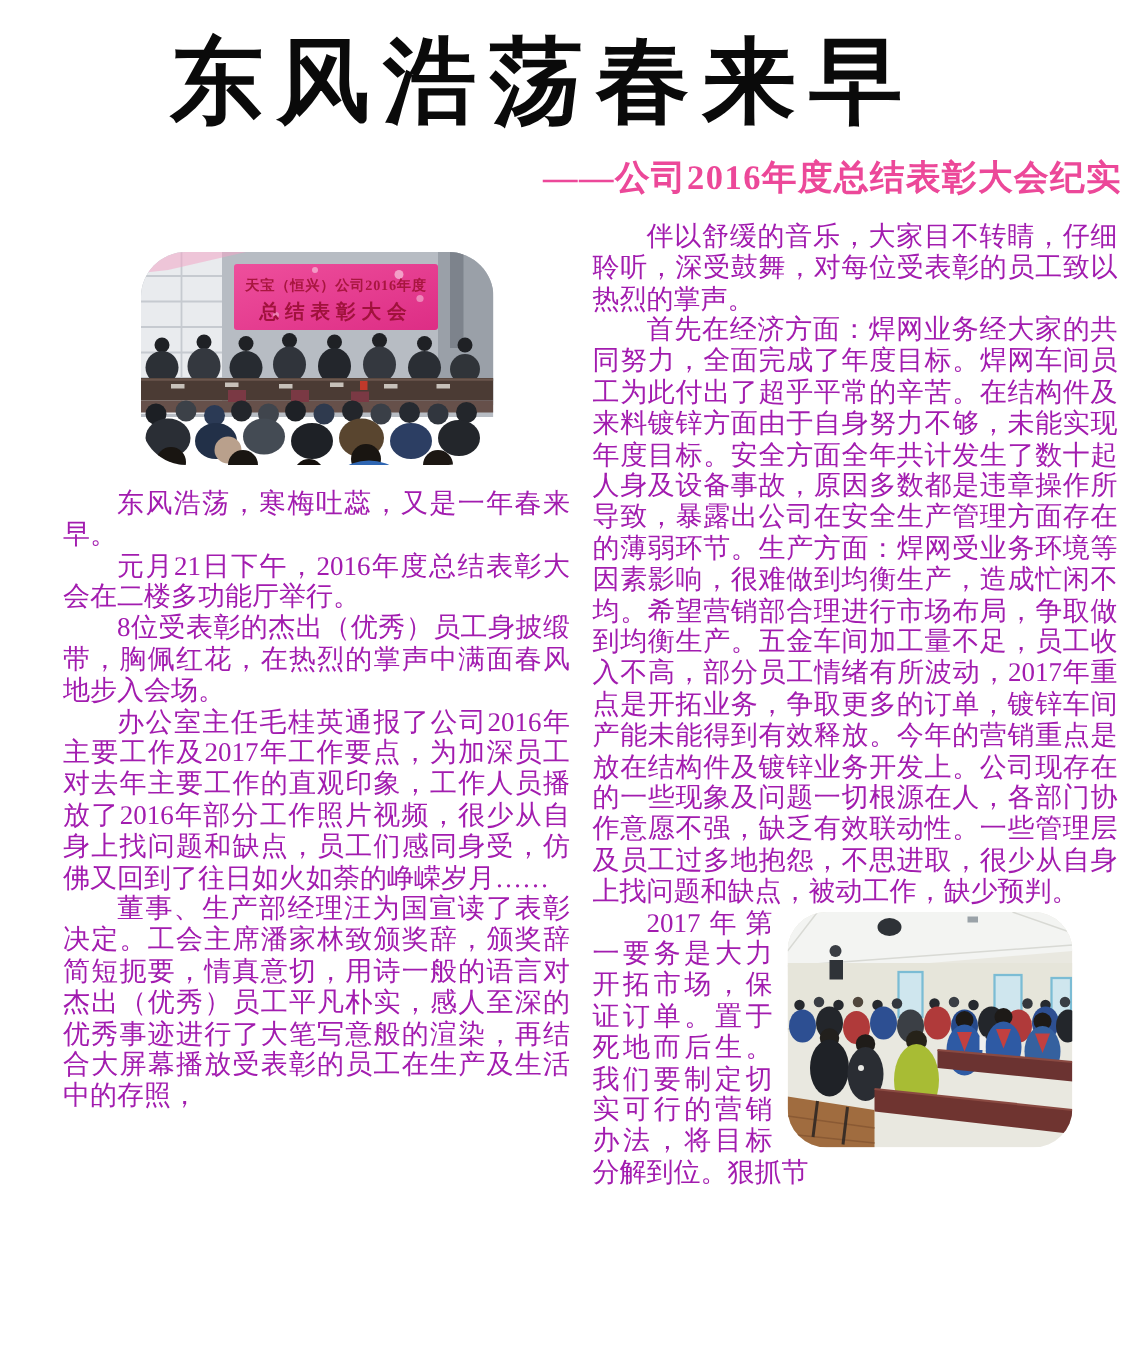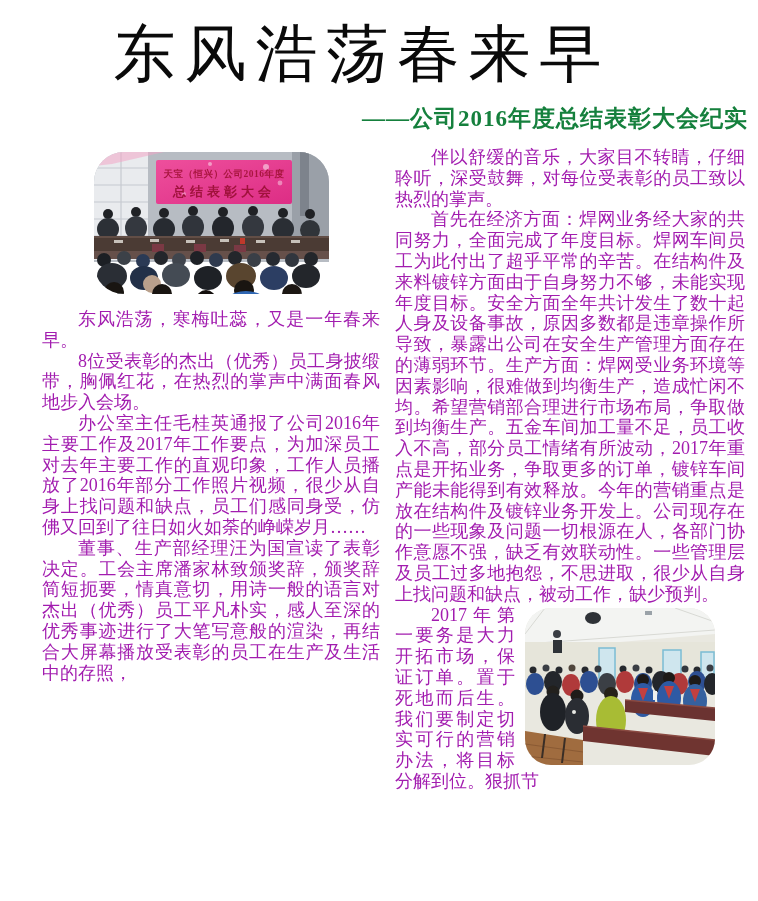--- a/index.html
+++ b/index.html
@@ -5,41 +5,41 @@
   html,body { margin:0; padding:0; background:#ffffff; }
   .page {
     position:relative; width:758px; height:901px; background:#ffffff;
     overflow:hidden;
     font-family:"Liberation Serif","DejaVu Serif",serif;
     color:#1e1e1e;
   }
   .title {
     position:absolute; top:12px; left:0; width:724px; margin:0;
     text-align:center;
-    font-size:62px; font-weight:400; letter-spacing:9px;
+    font-size:62px; font-weight:700; letter-spacing:9px;
     color:#0a0a0a;
     font-family:"Liberation Serif","DejaVu Serif",serif;
   }
   .subtitle {
     position:absolute; top:103px; right:10px;
     font-size:23px; font-weight:bold; letter-spacing:1px;
-    color:#15803d;
+    color:#ec4899;
   }
   .col { position:absolute; }
   .col-left  { left:42px;  top:148px; width:338px; }
   .col-right { left:395px; top:147px; width:350px; }
   .col p, .col .para {
     margin:0; text-indent:2em;
     font-size:18px; line-height:20.8px;
     text-align:justify; text-justify:inter-character;
     color:#a21caf;
   }
   .photo-top-wrap {
     display:block; width:235px; height:142px;
-    margin:4px auto 15px auto;
+    margin:20px auto 15px auto;
     border-radius:30px; overflow:hidden;
   }
   .photo-bottom-wrap {
     float:right; width:190px; height:157px;
     margin:3px 30px 4px 10px;
     border-radius:26px; overflow:hidden;
   }
   .photo-top-wrap svg, .photo-bottom-wrap svg { display:block; }
   .banner-line1 {
     font-size:9.5px; font-weight:bold; letter-spacing:0.5px;
@@ -166,20 +166,21 @@
           <ellipse cx="20" cy="162" rx="28" ry="21" fill="#23262c"></ellipse>
           <ellipse cx="68" cy="165" rx="26" ry="23" fill="#3d4a2c"></ellipse>
           <ellipse cx="112" cy="168" rx="24" ry="20" fill="#20242a"></ellipse>
           <ellipse cx="152" cy="163" rx="28" ry="24" fill="#2f66b2"></ellipse>
           <ellipse cx="200" cy="165" rx="30" ry="22" fill="#2b3a58"></ellipse>
         </g>
       </svg>
     </span>
 
     <p>东风浩荡，寒梅吐蕊，又是一年春来早。</p>
+    <p>元月21日下午，2016年度总结表彰大会在二楼多功能厅举行。</p>
     <p>8位受表彰的杰出（优秀）员工身披缎带，胸佩红花，在热烈的掌声中满面春风地步入会场。</p>
     <p>办公室主任毛桂英通报了公司2016年主要工作及2017年工作要点，为加深员工对去年主要工作的直观印象，工作人员播放了2016年部分工作照片视频，很少从自身上找问题和缺点，员工们感同身受，仿佛又回到了往日如火如荼的峥嵘岁月……</p>
     <p>董事、生产部经理汪为国宣读了表彰决定。工会主席潘家林致颁奖辞，颁奖辞简短扼要，情真意切，用诗一般的语言对杰出（优秀）员工平凡朴实，感人至深的优秀事迹进行了大笔写意般的渲染，再结合大屏幕播放受表彰的员工在生产及生活中的存照，</p>
   </div>
 
   <div class="col col-right">
     <p>伴以舒缓的音乐，大家目不转睛，仔细聆听，深受鼓舞，对每位受表彰的员工致以热烈的掌声。</p>
     <p>首先在经济方面：焊网业务经大家的共同努力，全面完成了年度目标。焊网车间员工为此付出了超乎平常的辛苦。在结构件及来料镀锌方面由于自身努力不够，未能实现年度目标。安全方面全年共计发生了数十起人身及设备事故，原因多数都是违章操作所导致，暴露出公司在安全生产管理方面存在的薄弱环节。生产方面：焊网受业务环境等因素影响，很难做到均衡生产，造成忙闲不均。希望营销部合理进行市场布局，争取做到均衡生产。五金车间加工量不足，员工收入不高，部分员工情绪有所波动，2017年重点是开拓业务，争取更多的订单，镀锌车间产能未能得到有效释放。今年的营销重点是放在结构件及镀锌业务开发上。公司现存在的一些现象及问题一切根源在人，各部门协作意愿不强，缺乏有效联动性。一些管理层及员工过多地抱怨，不思进取，很少从自身上找问题和缺点，被动工作，缺少预判。</p>
 
     <div class="para">

